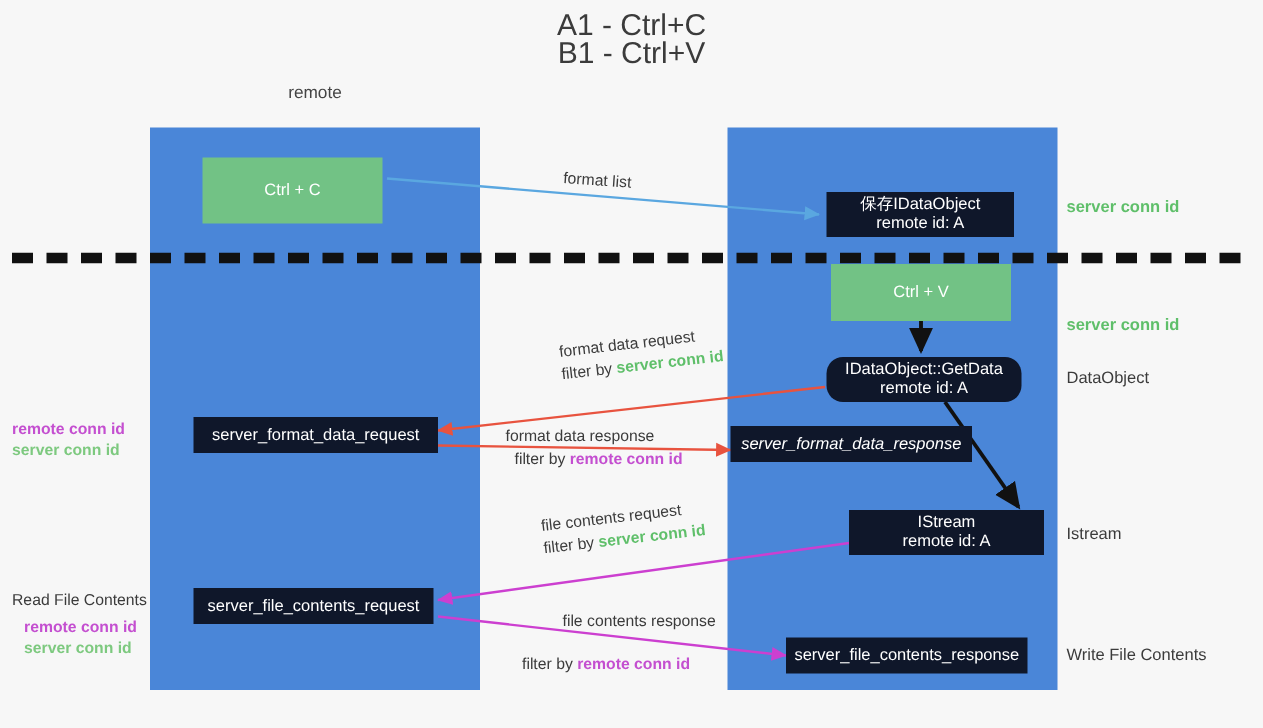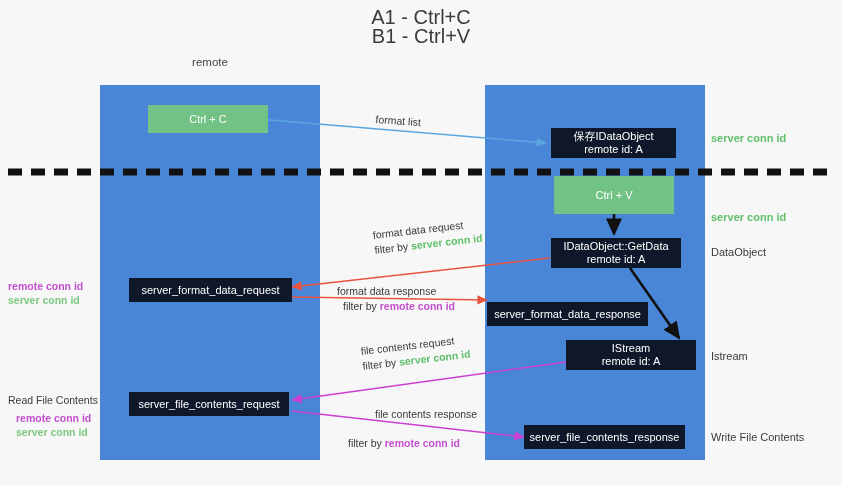--- a/index.html
+++ b/index.html
@@ -111,43 +111,43 @@
 
     <line x1="292" y1="297" x2="487" y2="300" stroke="#e8533f" stroke-width="1.6" marker-end="url(#ah-red)"></line>
 
     <line x1="630" y1="268" x2="679" y2="338" stroke="#111111" stroke-width="2.6" marker-end="url(#ah-blk)"></line>
 
     <line x1="566" y1="362" x2="292" y2="400" stroke="#cc3fd0" stroke-width="1.6" marker-end="url(#ah-mag)"></line>
 
     <line x1="292" y1="411" x2="524" y2="437" stroke="#cc3fd0" stroke-width="1.6" marker-end="url(#ah-mag)"></line>
   </svg>
 
-  <div class="box green" style="left:135px;top:105px;width:120px;height:28px;margin-left:13px;">
+  <div class="box green" style="left:135px;top:105px;width:120px;height:44px;">
     <span>Ctrl + C</span>
   </div>
 
   <div class="box orange" style="left:551px;top:128px;width:125px;height:30px;">
     <span>保存IDataObject</span>
     <span>remote id: A</span>
   </div>
 
   <div class="box green" style="left:554px;top:176px;width:120px;height:38px;">
     <span>Ctrl + V</span>
   </div>
 
-  <div class="box orange" style="left:551px;top:238px;width:130px;height:30px;">
+  <div class="box orange" style="left:551px;top:238px;width:130px;height:30px;border-radius:11px;">
     <span>IDataObject::GetData</span>
     <span>remote id: A</span>
   </div>
 
   <div class="box orange" style="left:129px;top:278px;width:163px;height:24px;">
     <span>server_format_data_request</span>
   </div>
 
-  <div class="box orange" style="left:487px;top:302px;width:161px;height:24px;">
+  <div class="box orange" style="left:487px;top:284px;width:161px;height:24px;font-style:italic;">
     <span>server_format_data_response</span>
   </div>
 
   <div class="box orange" style="left:566px;top:340px;width:130px;height:30px;">
     <span>IStream</span>
     <span>remote id: A</span>
   </div>
 
   <div class="box orange" style="left:524px;top:425px;width:161px;height:24px;">
     <span>server_file_contents_response</span>

